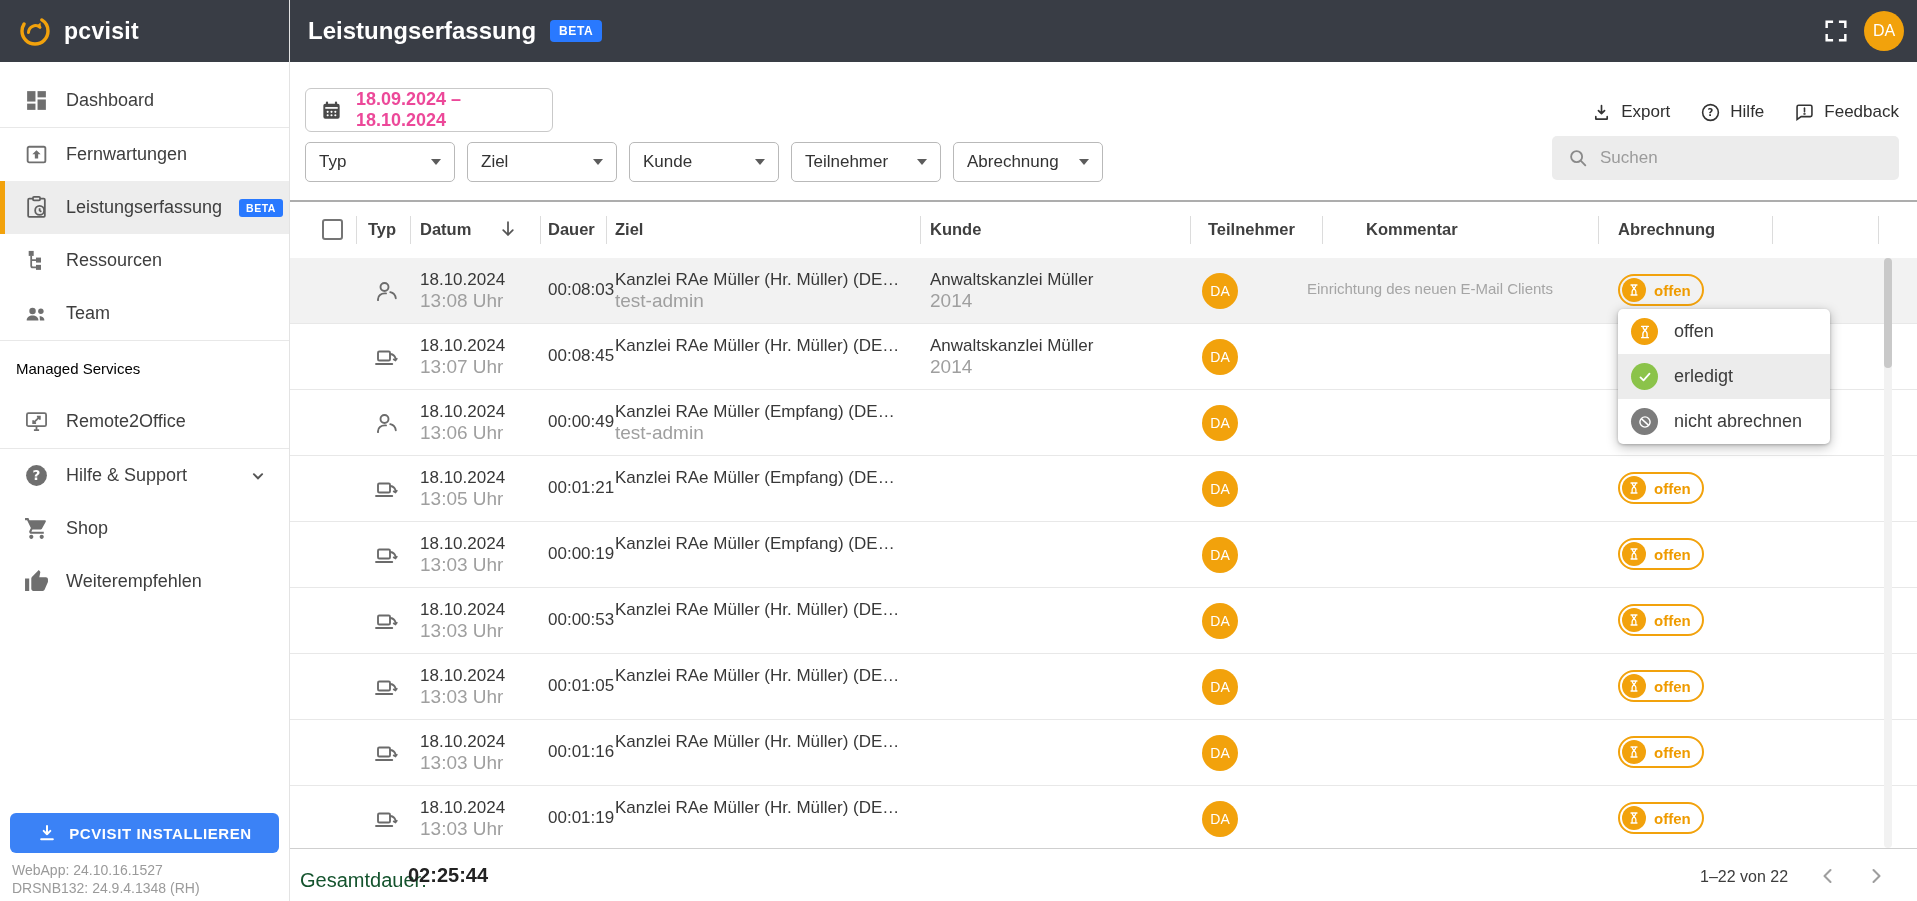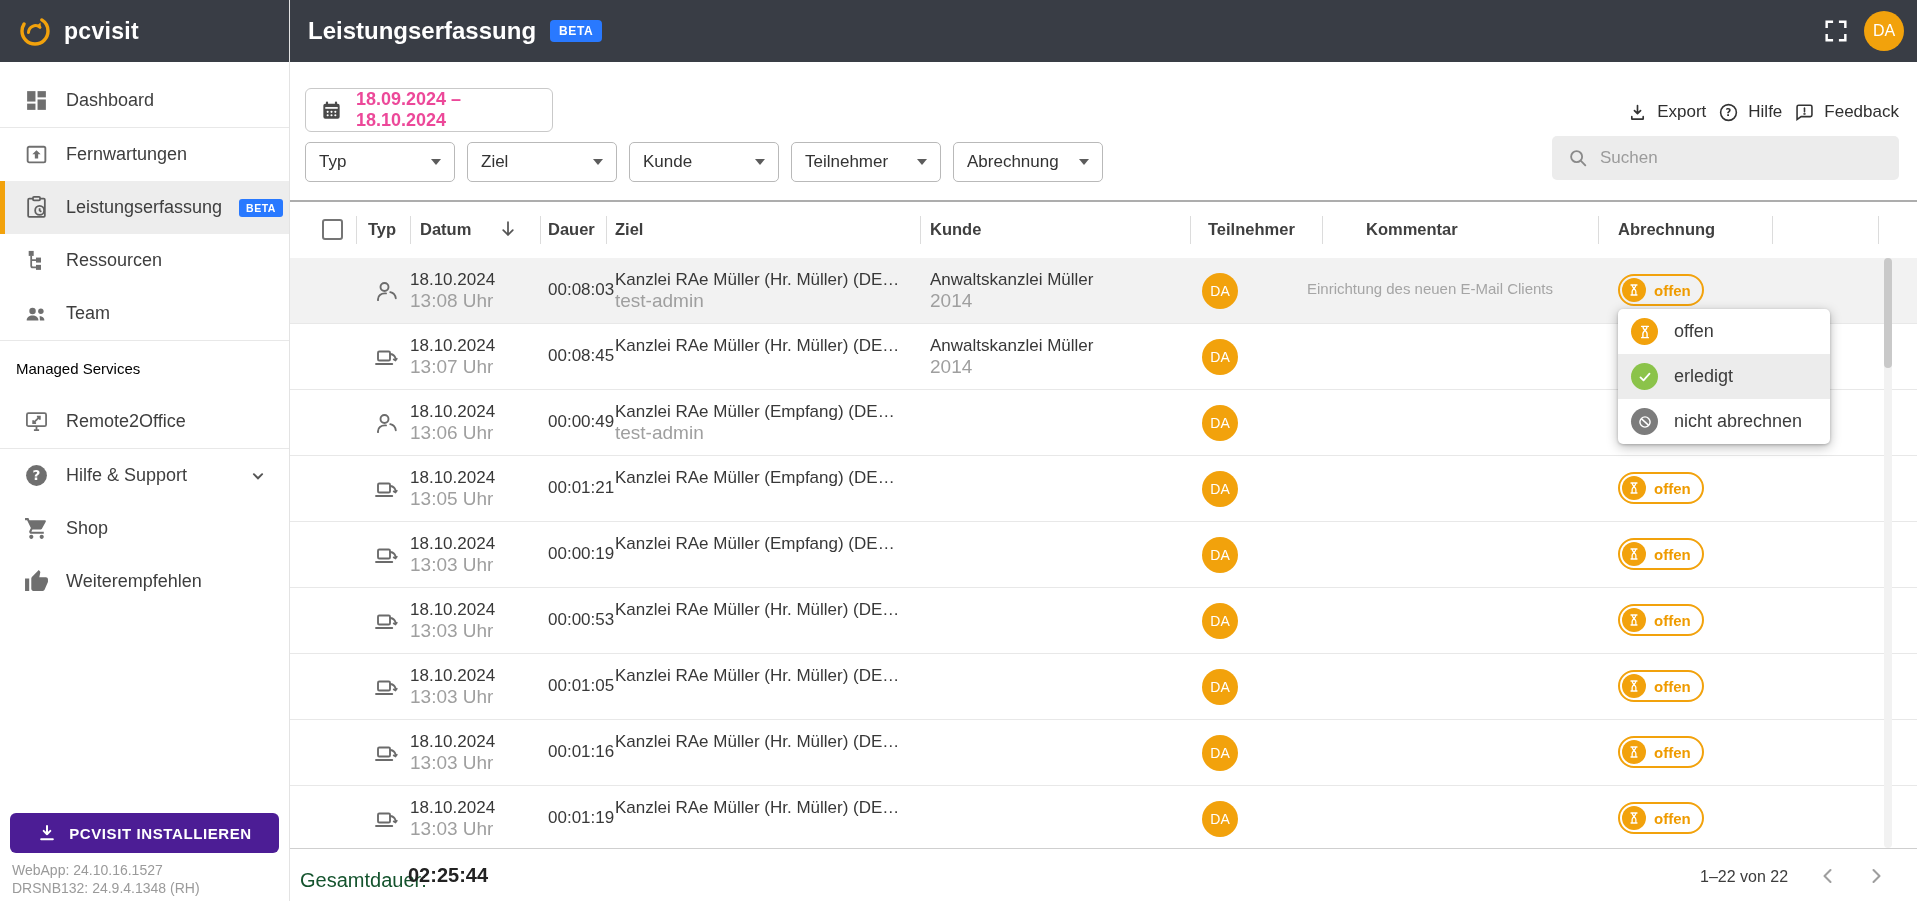--- a/index.html
+++ b/index.html
@@ -18,21 +18,21 @@
   .sb-spacer { height:12px; }
   .nav-item { height:53px; display:flex; align-items:center; padding-left:23px; gap:17px; position:relative; cursor:pointer; }
   .nav-item .nav-label { font-size:18px; color:#3e3e3e; }
   .nav-item.active { background:#ededed; }
   .nav-item.active::before { content:""; position:absolute; left:0; top:0; bottom:0; width:5px; background:#f2a20c; }
   .nav-icon { width:26px; height:26px; flex:0 0 26px; display:flex; align-items:center; justify-content:center; }
   .sb-divider { height:1px; background:#e8e8e8; }
   .sb-section { height:54px; display:flex; align-items:center; padding-left:16px; font-size:15px; color:#000000; }
   .mini-beta { background:#2979ff; color:#fff; font-size:10.5px; font-weight:bold; padding:3px 7px; border-radius:3px; letter-spacing:.5px; }
   .nav-chevron { position:absolute; right:20px; }
-  #install-btn { position:absolute; left:10px; right:10px; top:813px; height:40px; background:#4c1d95; border:none; border-radius:6px;
+  #install-btn { position:absolute; left:10px; right:10px; top:813px; height:40px; background:#3b82f6; border:none; border-radius:6px;
     color:#fff; font-weight:bold; font-size:15px; letter-spacing:.6px; display:flex; align-items:center; justify-content:center; gap:12px; cursor:pointer;
     font-family:"Liberation Sans",sans-serif; }
   .version { position:absolute; left:12px; font-size:14px; color:#9a9a9a; }
   #version1 { top:862px; } #version2 { top:880px; }
 
   
   #topbar { position:absolute; left:290px; top:0; width:1627px; height:62px; background:#393d45; display:flex; align-items:center; }
   #page-title { color:#fff; font-size:24px; font-weight:bold; margin-left:18px; }
   .beta-badge { background:#2979ff; color:#fff; font-size:12px; font-weight:bold; padding:4px 9px; border-radius:4px; margin-left:14px; letter-spacing:.6px; }
   #fullscreen-btn { position:absolute; left:1532px; top:17px; width:28px; height:28px; cursor:pointer; }
@@ -41,42 +41,42 @@
 
   
   #date-btn { position:absolute; left:305px; top:88px; width:248px; height:44px; border:1px solid #c9c9c9; border-radius:6px; background:#fff;
     display:flex; align-items:center; padding-left:14px; gap:13px; cursor:pointer; }
   #date-btn .date-text { font-size:18px; font-weight:bold; color:#ec4899; }
   #filters { position:absolute; left:305px; top:142px; display:flex; gap:12px; }
   .filter-box { width:150px; height:40px; border:1px solid #b9b9b9; border-radius:5px; background:#fff; display:flex; align-items:center;
     justify-content:space-between; padding:0 13px; cursor:pointer; }
   .filter-label { font-size:17px; color:#333; }
   .caret { width:0; height:0; border-left:5.5px solid transparent; border-right:5.5px solid transparent; border-top:6.5px solid #5c5c5c; }
-  #actions { position:absolute; top:96px; left:1552px; width:347px; height:32px; display:flex; justify-content:flex-end; align-items:center; gap:12px; }
+  #actions { position:absolute; top:96px; left:1552px; width:347px; height:32px; display:flex; justify-content:flex-end; align-items:center; gap:30px; }
   .action-btn { display:flex; align-items:center; gap:9px; cursor:pointer; }
   .action-label { font-size:17px; color:#2f2f2f; }
   #search-box { position:absolute; left:1552px; top:136px; width:347px; height:44px; background:#ececec; border-radius:5px;
     display:flex; align-items:center; padding-left:15px; gap:11px; }
   #search-input { border:none; background:transparent; outline:none; font-size:17px; color:#555; width:270px; font-family:"Liberation Sans",sans-serif; }
   #search-input::placeholder { color:#9b9b9b; }
 
   
   #table-top-line { position:absolute; left:290px; top:200px; width:1627px; height:2px; background:#adadad; }
   #thead { position:absolute; left:290px; top:202px; width:1627px; height:56px; background:#fff; }
   .th { position:absolute; top:18px; font-size:16.5px; font-weight:bold; color:#3f3f3f; }
   .th-div { position:absolute; top:14px; width:1px; height:28px; background:#dcdcdc; }
   #head-checkbox { position:absolute; left:32px; top:17px; width:21px; height:21px; border:2px solid #757575; border-radius:3px; cursor:pointer; background:#fff; }
   #sort-icon { position:absolute; left:207px; top:16px; cursor:pointer; }
 
   #rows { position:absolute; left:290px; top:258px; width:1627px; height:590px; overflow:hidden; }
   .trow { position:relative; height:66px; border-bottom:1px solid #e8e8e8; background:#fff; }
   .trow.hl { background:#f2f2f2; }
   .cell { position:absolute; }
   .c-typ   { left:82px;  top:18px; }
-  .c-datum { left:120px; top:11px; }
+  .c-datum { left:130px; top:11px; }
   .c-dauer { left:258px; top:22px; font-size:17px; color:#383838; }
   .c-ziel  { left:325px; top:11px; width:300px; }
   .c-kunde { left:640px; top:11px; width:260px; }
   .c-teiln { left:912px; top:15px; }
   .c-komm  { left:1005px; top:22px; width:270px; text-align:center; font-size:15px; color:#a5a5a5; white-space:nowrap; }
   .c-abr   { left:1328px; top:16px; }
   .prim { font-size:17px; color:#383838; line-height:22px; white-space:nowrap; }
   .sec  { font-size:19px; color:#9f9f9f; line-height:20px; white-space:nowrap; }
   .row-avatar { width:36px; height:36px; border-radius:50%; background:#f2a20c; color:#fff; font-size:14px;
     display:flex; align-items:center; justify-content:center; }

